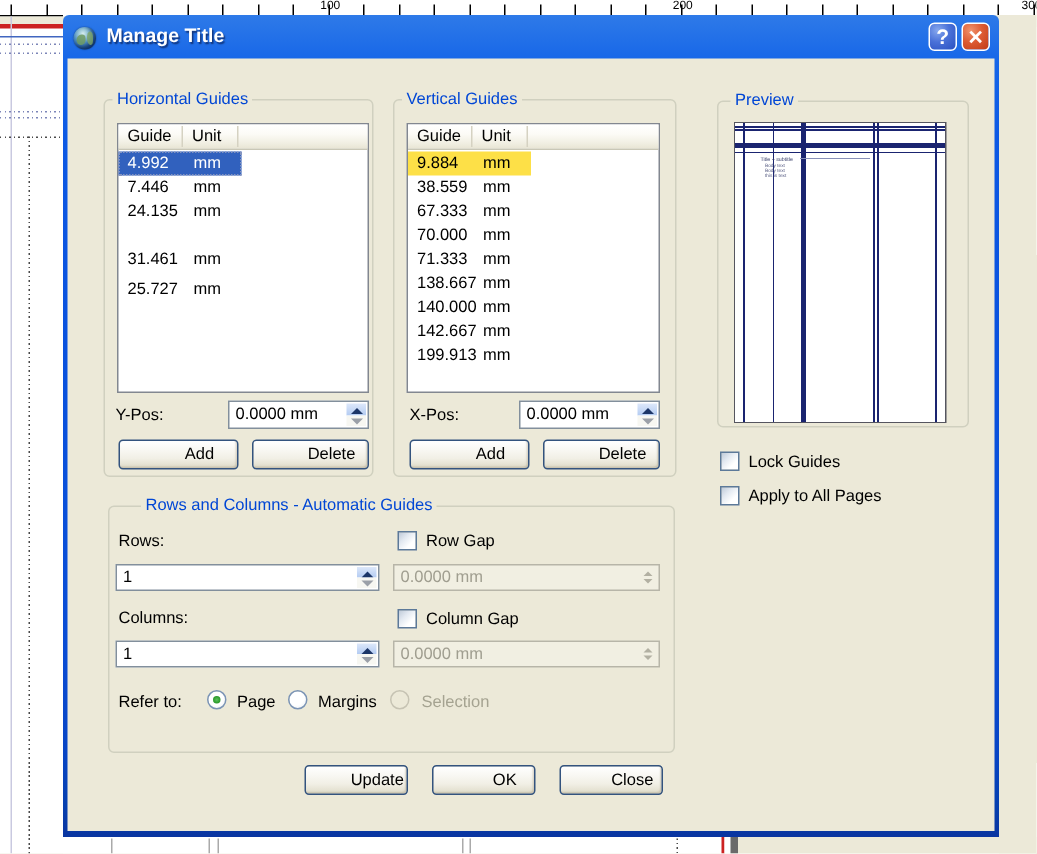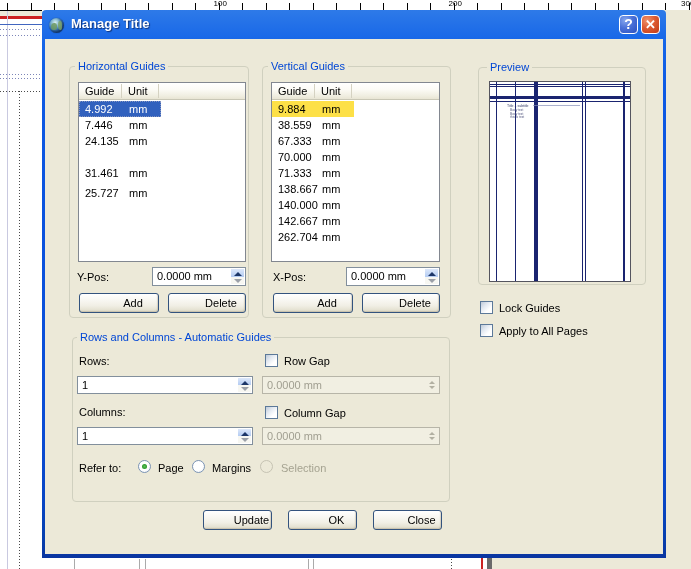--- a/index.html
+++ b/index.html
@@ -246,41 +246,41 @@
       </div>
     <div class="trow" style="left:0;top:114px;width:100%;">
         <span class="tc1">140.000</span>
         <span class="tc2">mm</span>
       </div>
     <div class="trow" style="left:0;top:130px;width:100%;">
         <span class="tc1">142.667</span>
         <span class="tc2">mm</span>
       </div>
     <div class="trow" style="left:0;top:146px;width:100%;">
-        <span class="tc1">262.704</span>
+        <span class="tc1">199.913</span>
         <span class="tc2">mm</span>
       </div>
   </div>
   <div class="abs" style="left:273px;top:271px;">X-Pos:</div>
   <div class="spin" style="left:346px;top:267px;width:94px;height:19px;">
     <div class="val">0.0000 mm</div>
     <div class="spinbtn">
         <div class="sup">
           <div class="arr-u"></div>
         </div>
         <div class="sdn">
           <div class="arr-d" style="top:2px;"></div>
         </div>
       </div>
   </div>
   <div class="btn" style="left:273px;top:293px;width:80px;">Add</div>
   <div class="btn" style="left:362px;top:293px;width:78px;">Delete</div>
 
   <div class="group" style="left:72px;top:337px;width:378px;height:165px;"></div>
-  <div class="glabel" style="left:77px;top:331px;text-align:right;">Rows and Columns - Automatic Guides</div>
+  <div class="glabel" style="left:94px;top:331px;text-align:right;">Rows and Columns - Automatic Guides</div>
   <div class="abs" style="left:79px;top:355px;">Rows:</div>
   <div class="spin" style="left:77px;top:376px;width:176px;height:18px;">
     <div class="val">1</div>
     <div class="spinbtn">
         <div class="sup">
           <div class="arr-u"></div>
         </div>
         <div class="sdn">
           <div class="arr-d" style="top:2px;"></div>
         </div>

